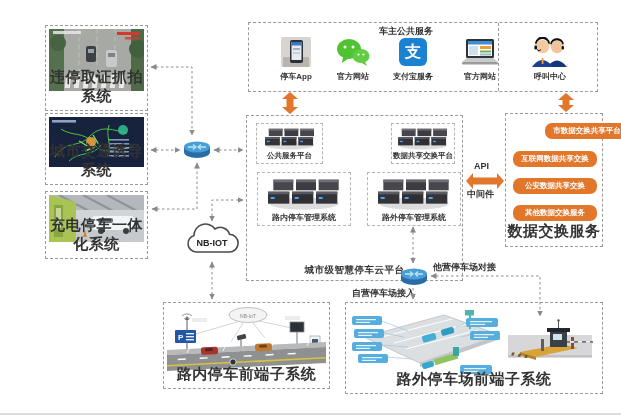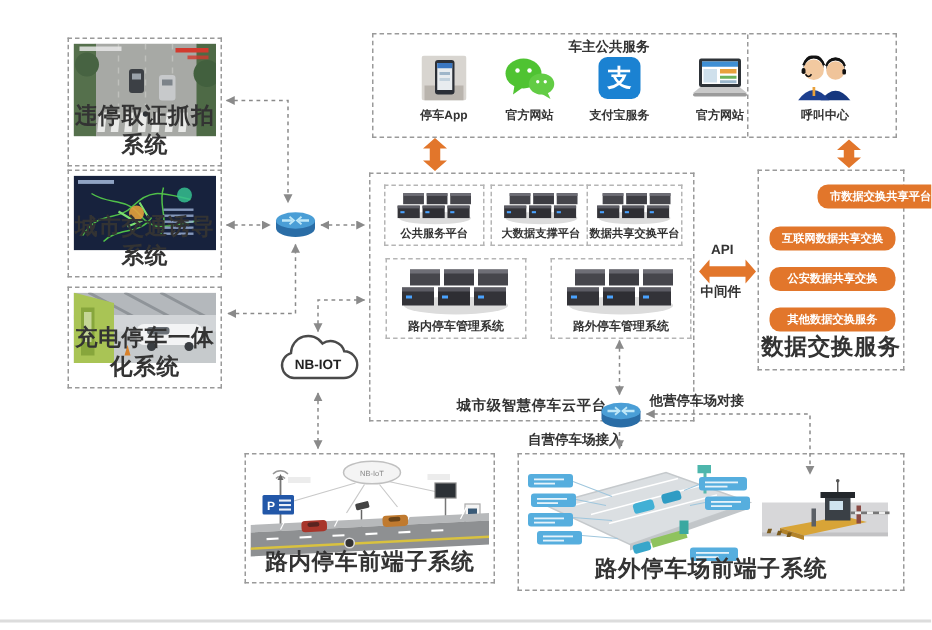--- a/index.html
+++ b/index.html
@@ -220,28 +220,20 @@
 
   <div class="dashed" style="left:246px;top:115px;width:217px;height:166px;">
     <div class="subbox" style="left:9px;top:7px;width:67px;height:41px;">
       <div class="srv">
           <svg width="56" height="24">
             <use href="#srv"></use>
           </svg>
         </div>
       <div class="lb">公共服务平台</div>
     </div>
-    <div class="subbox" style="left:80px;top:7px;width:67px;height:41px;">
-      <div class="srv">
-          <svg width="56" height="24">
-            <use href="#srv"></use>
-          </svg>
-        </div>
-      <div class="lb">大数据支撑平台</div>
-    </div>
     <div class="subbox" style="left:144px;top:7px;width:64px;height:41px;">
       <div class="srv">
           <svg width="56" height="24">
             <use href="#srv"></use>
           </svg>
         </div>
       <div class="lb">数据共享交换平台</div>
     </div>
     <div class="subbox" style="left:10px;top:56px;width:94px;height:54px;">
       <div class="srv">

